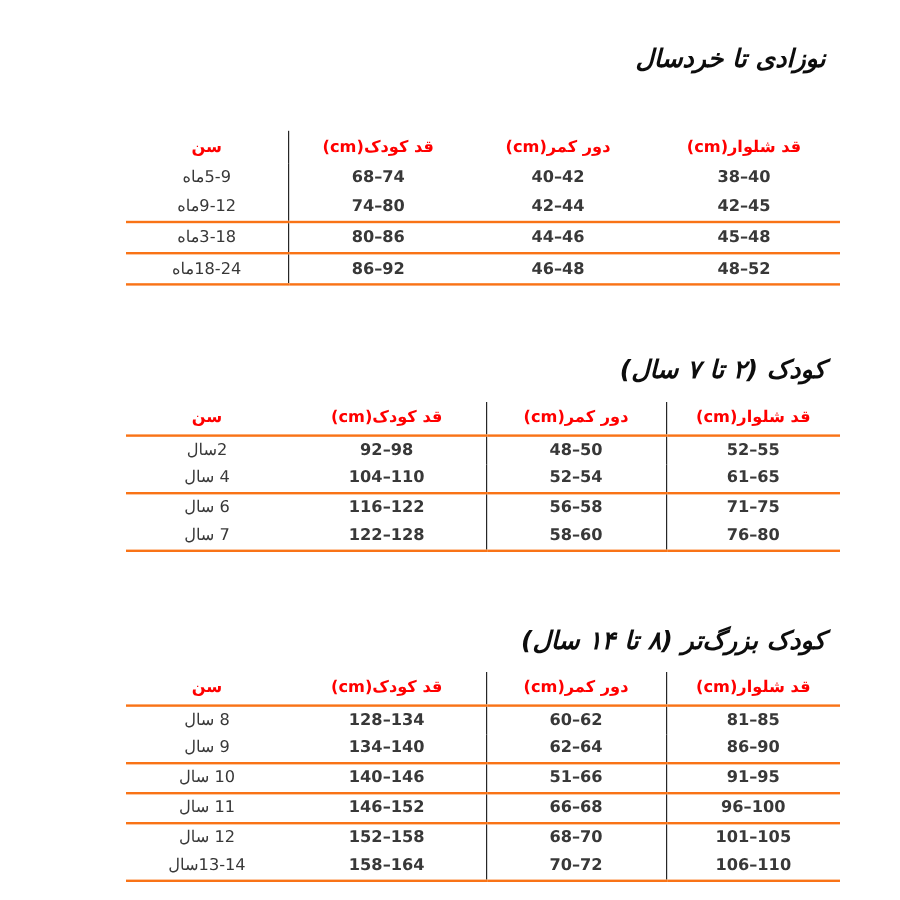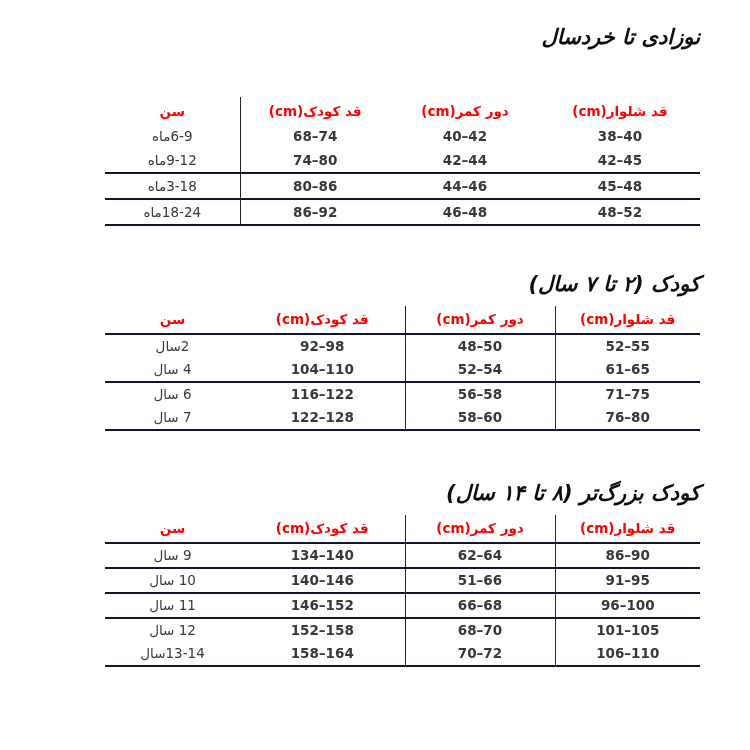--- a/index.html
+++ b/index.html
@@ -15,21 +15,21 @@
     box-sizing:border-box;
     padding:0 50px 0 105px; 
   }
   .section-title {
     direction:rtl;
     text-align:right;
     font-weight:bold;
     font-style:italic;
     font-size:21px;
     color:#0d0d0d;
-    margin:0;
+    margin:12px;
     line-height:1.3;
   }
   .t1-title { padding-top:24px; }
   .t2-title { padding-top:45px;text-align:right; }
   .t3-title { padding-top:49px; }
 
   table.size-table {
     border-collapse:collapse;
     table-layout:fixed;
     width:595px;
@@ -52,21 +52,21 @@
     height:27px;
   }
   .size-table td {
     color:#383838;
     font-size:13.5px;
   }
   .t1 td { height:24px; }
   .t2 td, .t3 td { height:23px; }
 
   
-  tr.hl > th, tr.hl > td { border-bottom:2px solid #0f172a; }
+  tr.hl > th, tr.hl > td { border-bottom:2px solid #f97316; }
 
   
   .t1 .vline { border-right:1.5px solid #262626; }
   .t2 .vline, .t3 .vline { border-right:1.5px solid #262626; }
 
   
   .t1 col.c1{width:135px}.t1 col.c2{width:150px}.t1 col.c3{width:150px}.t1 col.c4{width:160px}
   
   .t2 col.c1,.t3 col.c1{width:135px}
   .t2 col.c2,.t3 col.c2{width:165px}
@@ -92,21 +92,21 @@
           <col class="c4">
         </colgroup>
       <tbody>
           <tr>
         <th class="vline" dir="rtl">سن</th>
         <th dir="rtl">قد کودک(cm)</th>
         <th dir="rtl">دور کمر(cm)</th>
         <th dir="rtl">قد شلوار(cm)</th>
       </tr>
       <tr>
-        <td class="age vline" dir="rtl">6-9ماه</td>
+        <td class="age vline" dir="rtl">5-9ماه</td>
         <td class="num" dir="ltr">68–74</td>
         <td class="num" dir="ltr">40–42</td>
         <td class="num" dir="ltr">38–40</td>
       </tr>
       <tr class="hl">
         <td class="age vline" dir="rtl">9-12ماه</td>
         <td class="num" dir="ltr">74–80</td>
         <td class="num" dir="ltr">42–44</td>
         <td class="num" dir="ltr">42–45</td>
       </tr>
@@ -177,20 +177,26 @@
           <col class="c3">
           <col class="c4">
         </colgroup>
       <tbody>
           <tr class="hl">
         <th dir="rtl">سن</th>
         <th class="vline" dir="rtl">قد کودک(cm)</th>
         <th class="vline" dir="rtl">دور کمر(cm)</th>
         <th dir="rtl">قد شلوار(cm)</th>
       </tr>
+      <tr>
+        <td class="age" dir="rtl">8 سال</td>
+        <td class="num vline" dir="ltr">128–134</td>
+        <td class="num vline" dir="ltr">60–62</td>
+        <td class="num" dir="ltr">81–85</td>
+      </tr>
       <tr class="hl">
         <td class="age" dir="rtl">9 سال</td>
         <td class="num vline" dir="ltr">134–140</td>
         <td class="num vline" dir="ltr">62–64</td>
         <td class="num" dir="ltr">86–90</td>
       </tr>
       <tr class="hl">
         <td class="age" dir="rtl">10 سال</td>
         <td class="num vline" dir="ltr">140–146</td>
         <td class="num vline" dir="ltr">51–66</td>

